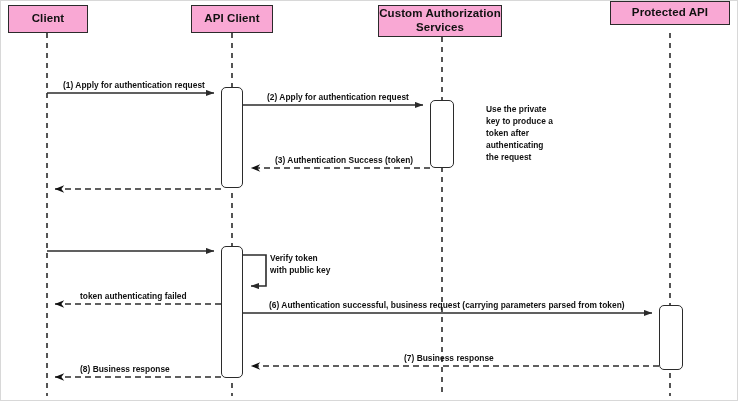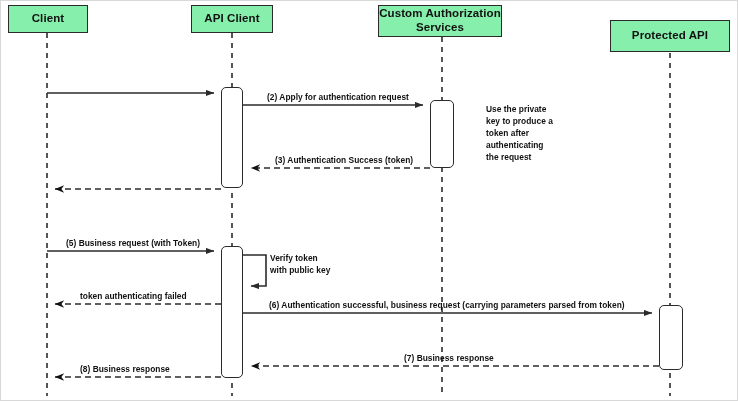--- a/index.html
+++ b/index.html
@@ -23,21 +23,21 @@
     position: absolute;
     left: 0;
     top: 0;
     width: 738px;
     height: 401px;
   }
   .participant-box {
     position: absolute;
     box-sizing: border-box;
     border: 1.6px solid #2b2b2b;
-    background: #86efac;
+    background: #f9a8d4;
     display: flex;
     align-items: center;
     justify-content: center;
     text-align: center;
     font-size: 11.5px;
     font-weight: bold;
     color: #111111;
     line-height: 1.18;
     letter-spacing: 0.1px;
   }
@@ -127,36 +127,36 @@
   </div>
 
   <div class="participant-box" style="left:191px; top:5px; width:82px; height:28px;">
     <span>API Client</span>
   </div>
 
   <div class="participant-box" style="left:378px; top:5px; width:124px; height:32px;text-align:center;">
     <span>Custom Authorization Services</span>
   </div>
 
-  <div class="participant-box" style="left:610px; top:20px; width:120px; height:32px;">
+  <div class="participant-box" style="left:610px; top:1px; width:120px; height:24px;">
     <span>Protected API</span>
   </div>
 
   <div class="activation" style="left:221px; top:87px; width:22px; height:101px;"></div>
   <div class="activation" style="left:430px; top:100px; width:24px; height:68px;"></div>
   <div class="activation" style="left:221px; top:246px; width:22px; height:132px;"></div>
   <div class="activation" style="left:659px; top:305px; width:24px; height:65px;"></div>
 
+  <div class="msg-label" style="left:63px; top:80px;">(1) Apply for authentication request</div>
 
   <div class="msg-label" style="left:267px; top:92px;">(2) Apply for authentication request</div>
 
   <div class="msg-label" style="left:275px; top:155px;">(3) Authentication Success (token)</div>
 
 
-  <div class="msg-label" style="left:66px; top:238px;">(5) Business request (with Token)</div>
 
   <div class="msg-label" style="left:80px; top:291px;">token authenticating failed</div>
 
   <div class="msg-label" style="left:269px; top:300px;">(6) Authentication successful, business request (carrying parameters parsed from token)</div>
 
   <div class="msg-label" style="left:404px; top:353px;">(7) Business response</div>
 
   <div class="msg-label" style="left:80px; top:364px;">(8) Business response</div>
 
   <div class="note-text" style="left:486px; top:104px;">Use the private

